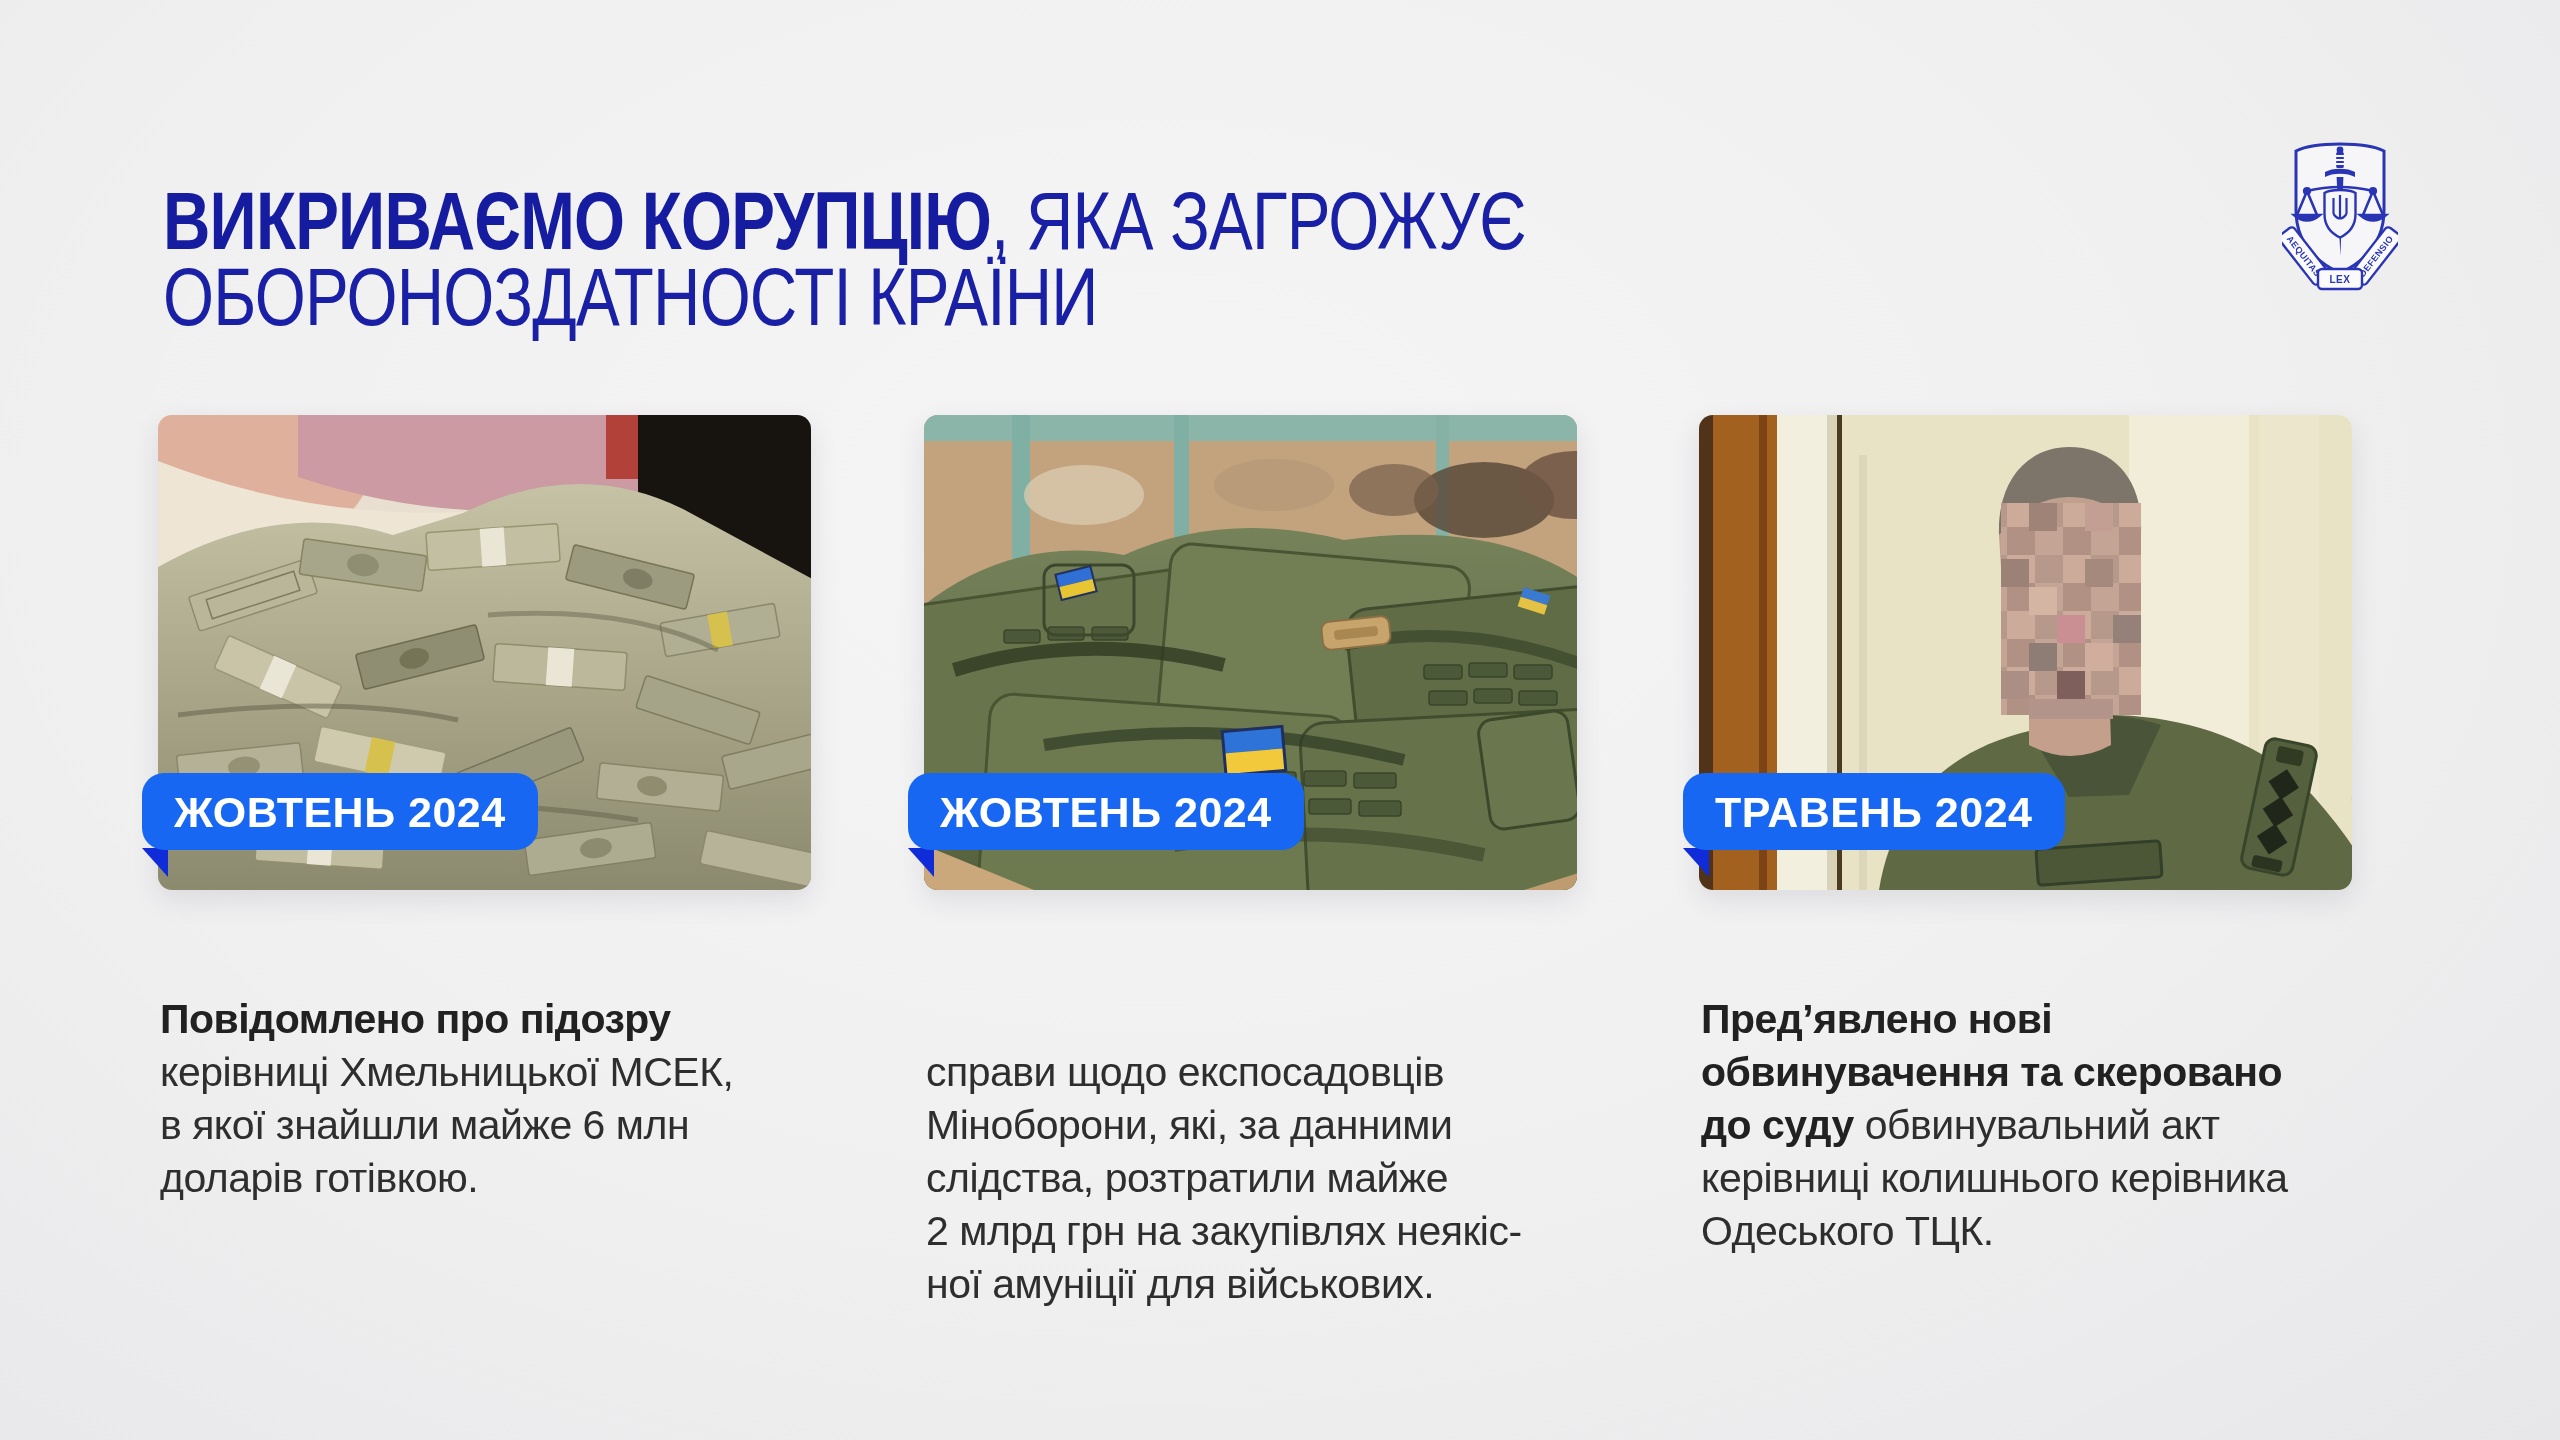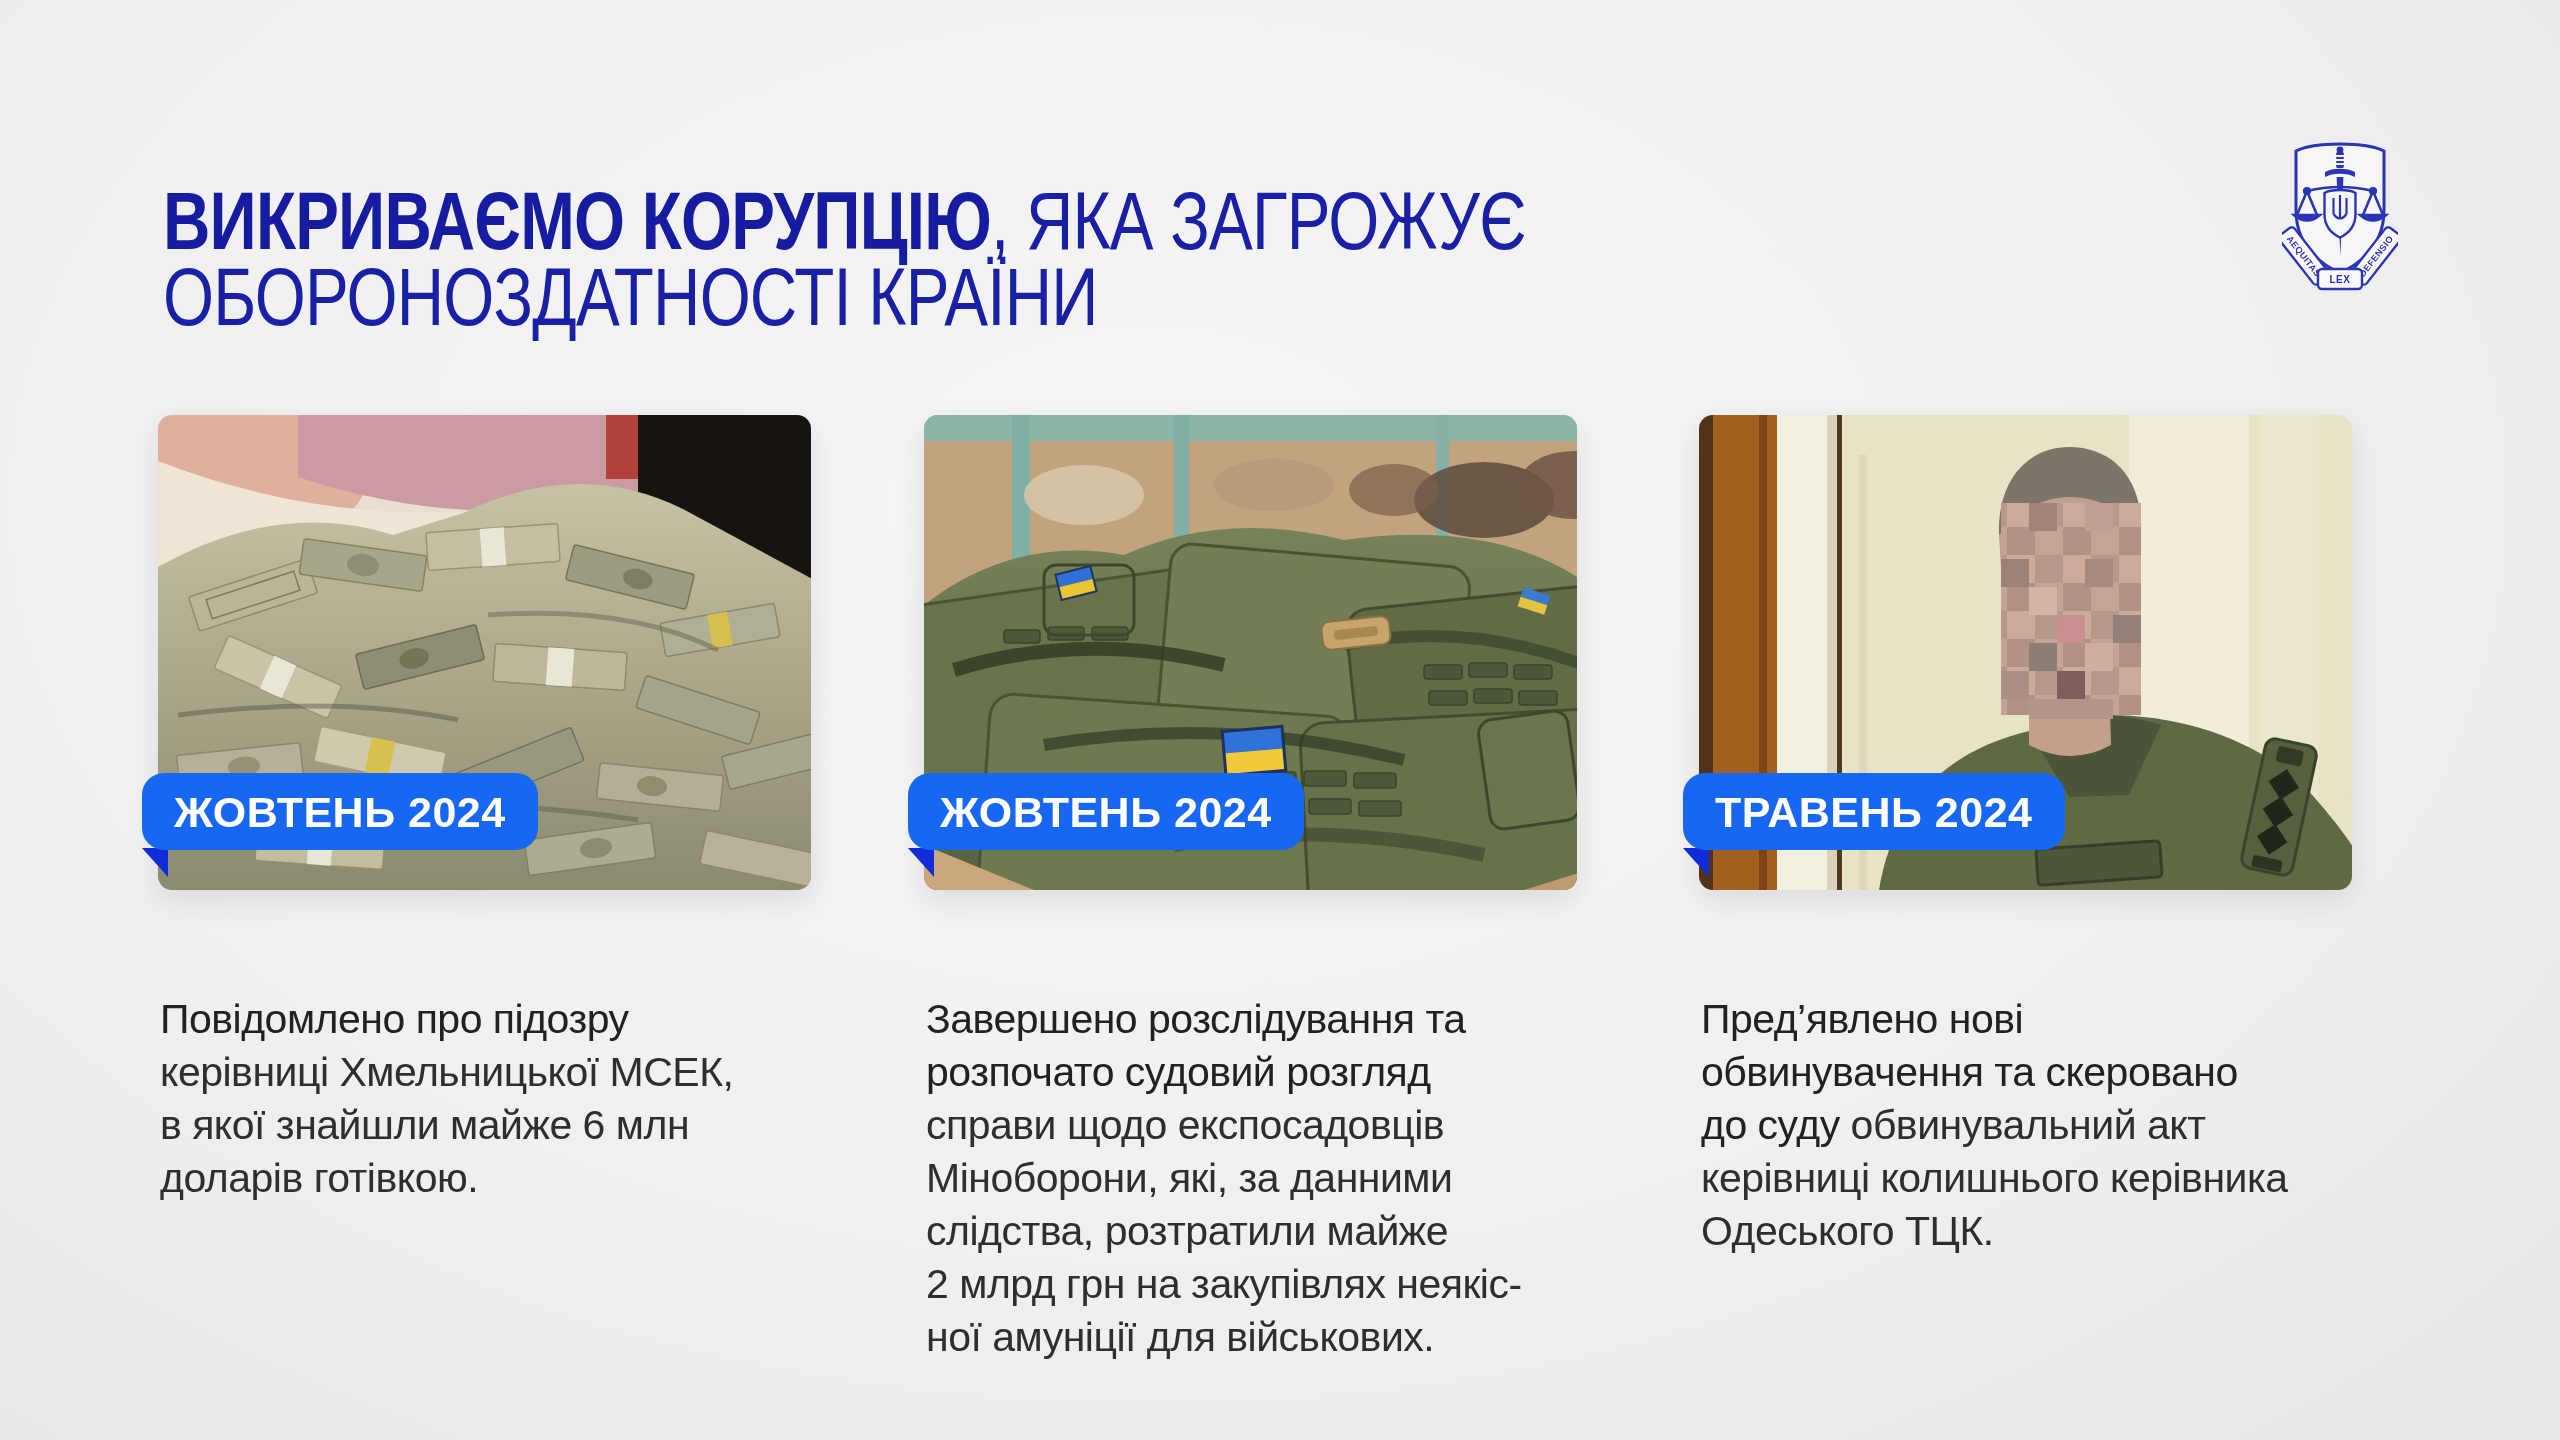--- a/index.html
+++ b/index.html
@@ -43,21 +43,21 @@
   .badge-fold{
     position:absolute;left:-16px;bottom:13px;z-index:2;
     width:26px;height:29px;background:#0f2cd8;
     clip-path:polygon(0 0,100% 0,100% 100%);
   }
   .desc{
     position:absolute;left:2px;top:537px;width:700px;
     font-size:41px;line-height:53px;letter-spacing:-.5px;
     color:#2e2e2e;white-space:pre-line;
   }
-  .desc .d-lead{font-weight:400;color:#212121;}
+  .desc .d-lead{font-weight:700;color:#212121;}
   .desc .d-rest{font-weight:400;}
 </style>
 </head>
 <body>
 
 <div class="canvas">
 
   <h1 class="title"><span class="t-bold">ВИКРИВАЄМО КОРУПЦІЮ</span><span class="t-reg">, ЯКА ЗАГРОЖУЄ
 ОБОРОНОЗДАТНОСТІ КРАЇНИ</span></h1>
 
@@ -295,22 +295,21 @@
               <rect x="-14" y="0" width="28" height="10" fill="#e4c243"></rect>
           </g>
 
           <path d="M0,430 L110,475 L0,475 Z" fill="#caa87b"></path>
           <path d="M712,440 L712,475 L600,475 Z" fill="#bf9c6f"></path>
         </svg>
       </div>
       <div class="badge-fold"></div>
       <div class="badge"><span>ЖОВТЕНЬ 2024</span></div>
     </div>
-    <p class="desc"><strong class="d-lead">Завершено розслідування та
-розпочато судовий розгляд</strong><span class="d-rest">
+    <p class="desc"><span class="d-rest">
 справи щодо експосадовців
 Міноборони, які, за данними
 слідства, розтратили майже
 2 млрд грн на закупівлях неякіс-
 ної амуніції для військових.</span></p>
   </article>
 
   <article class="card c3">
     <div class="imgwrap">
       <div class="imgclip">

